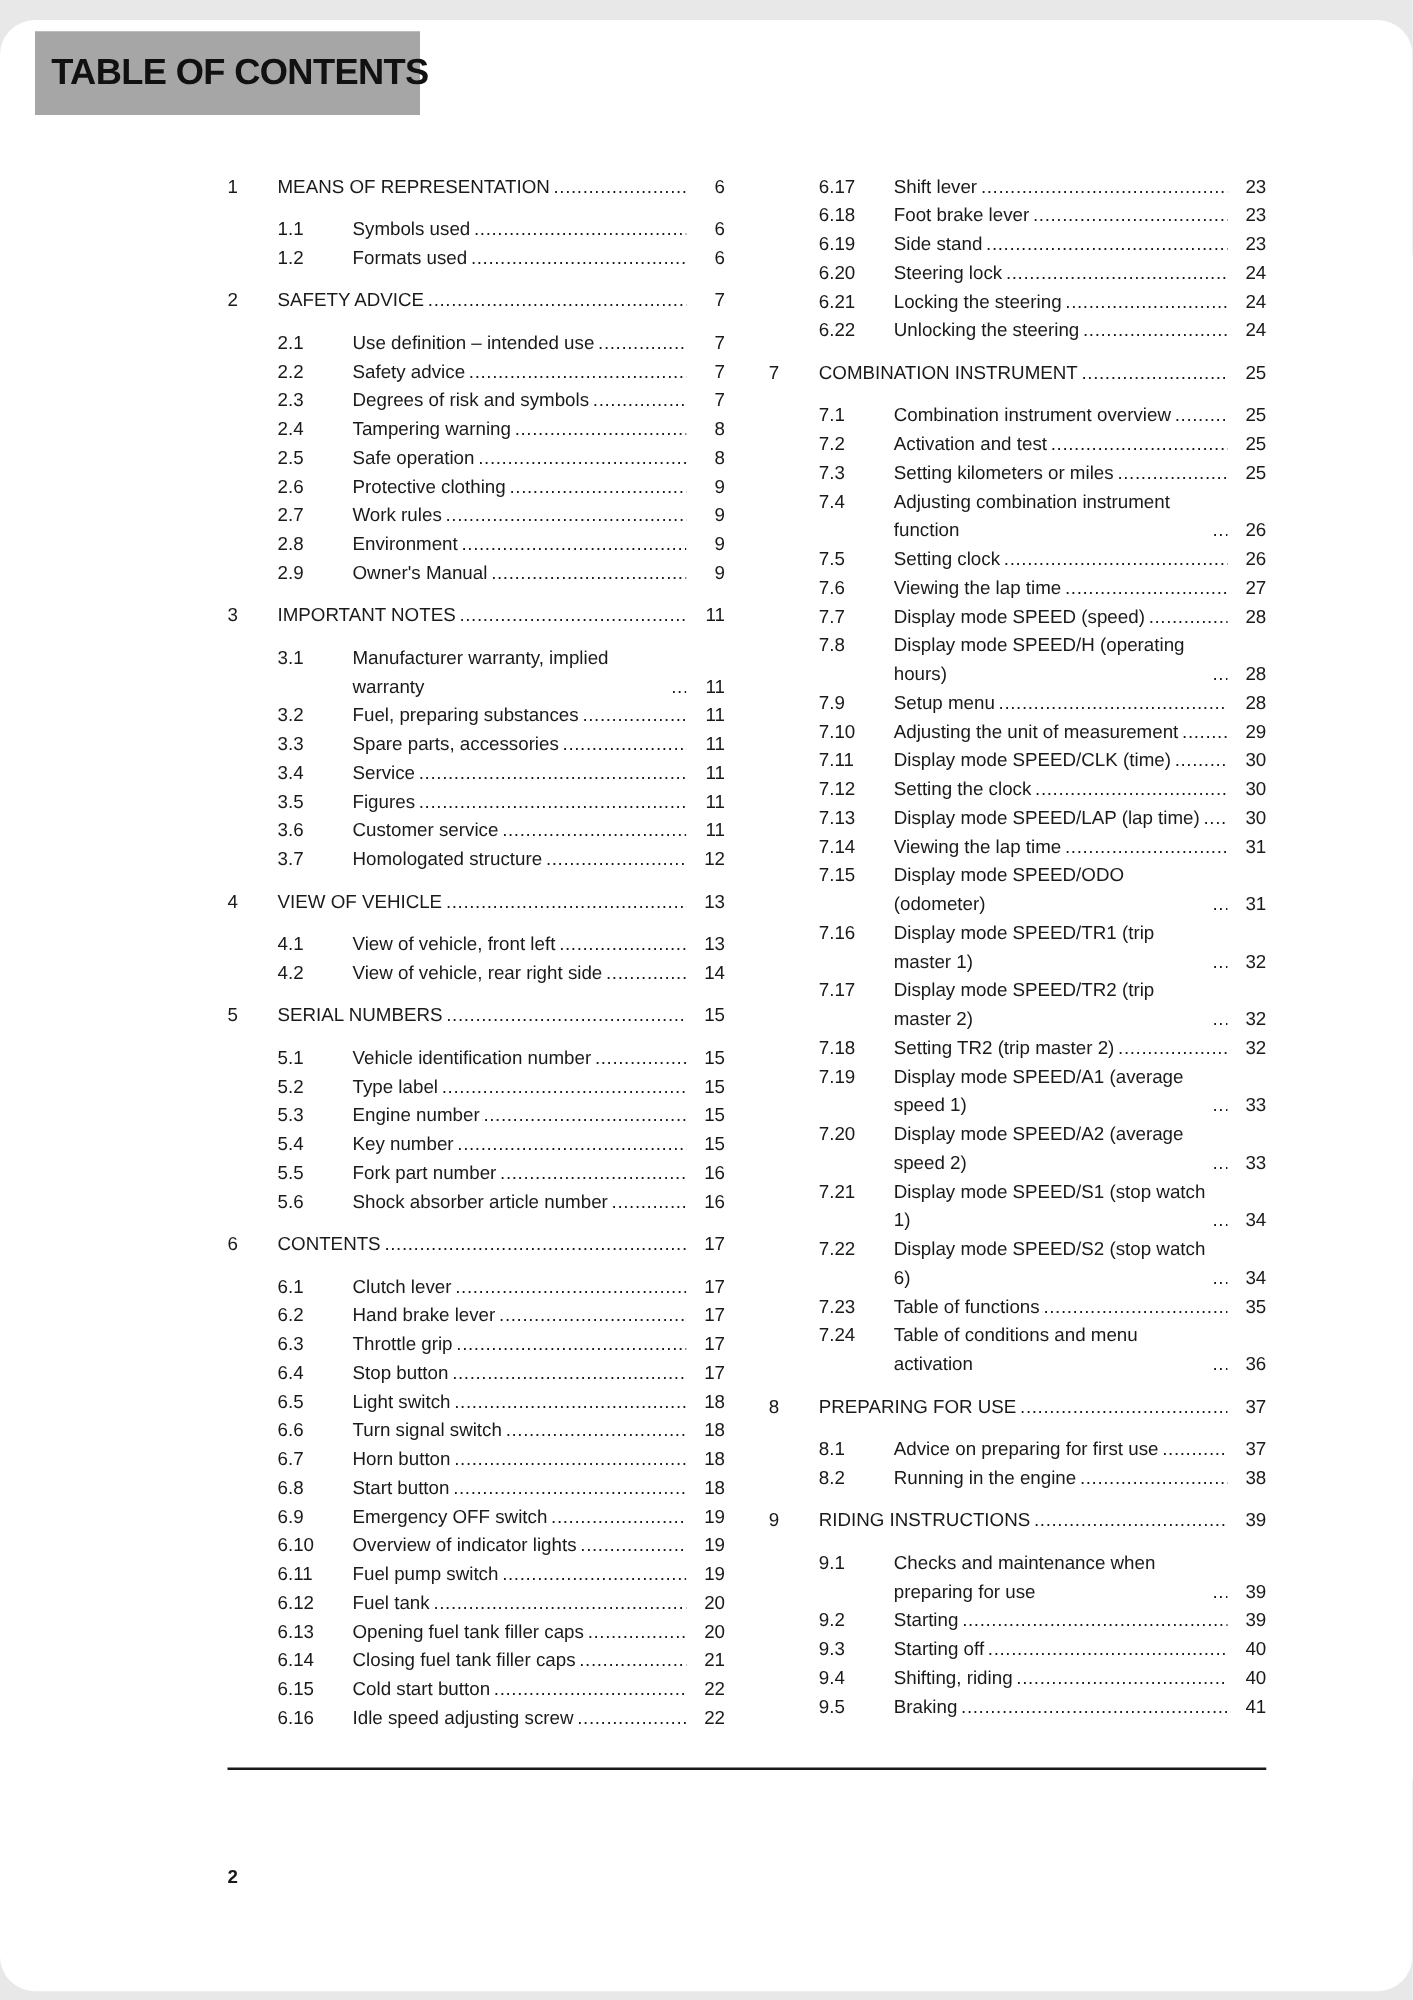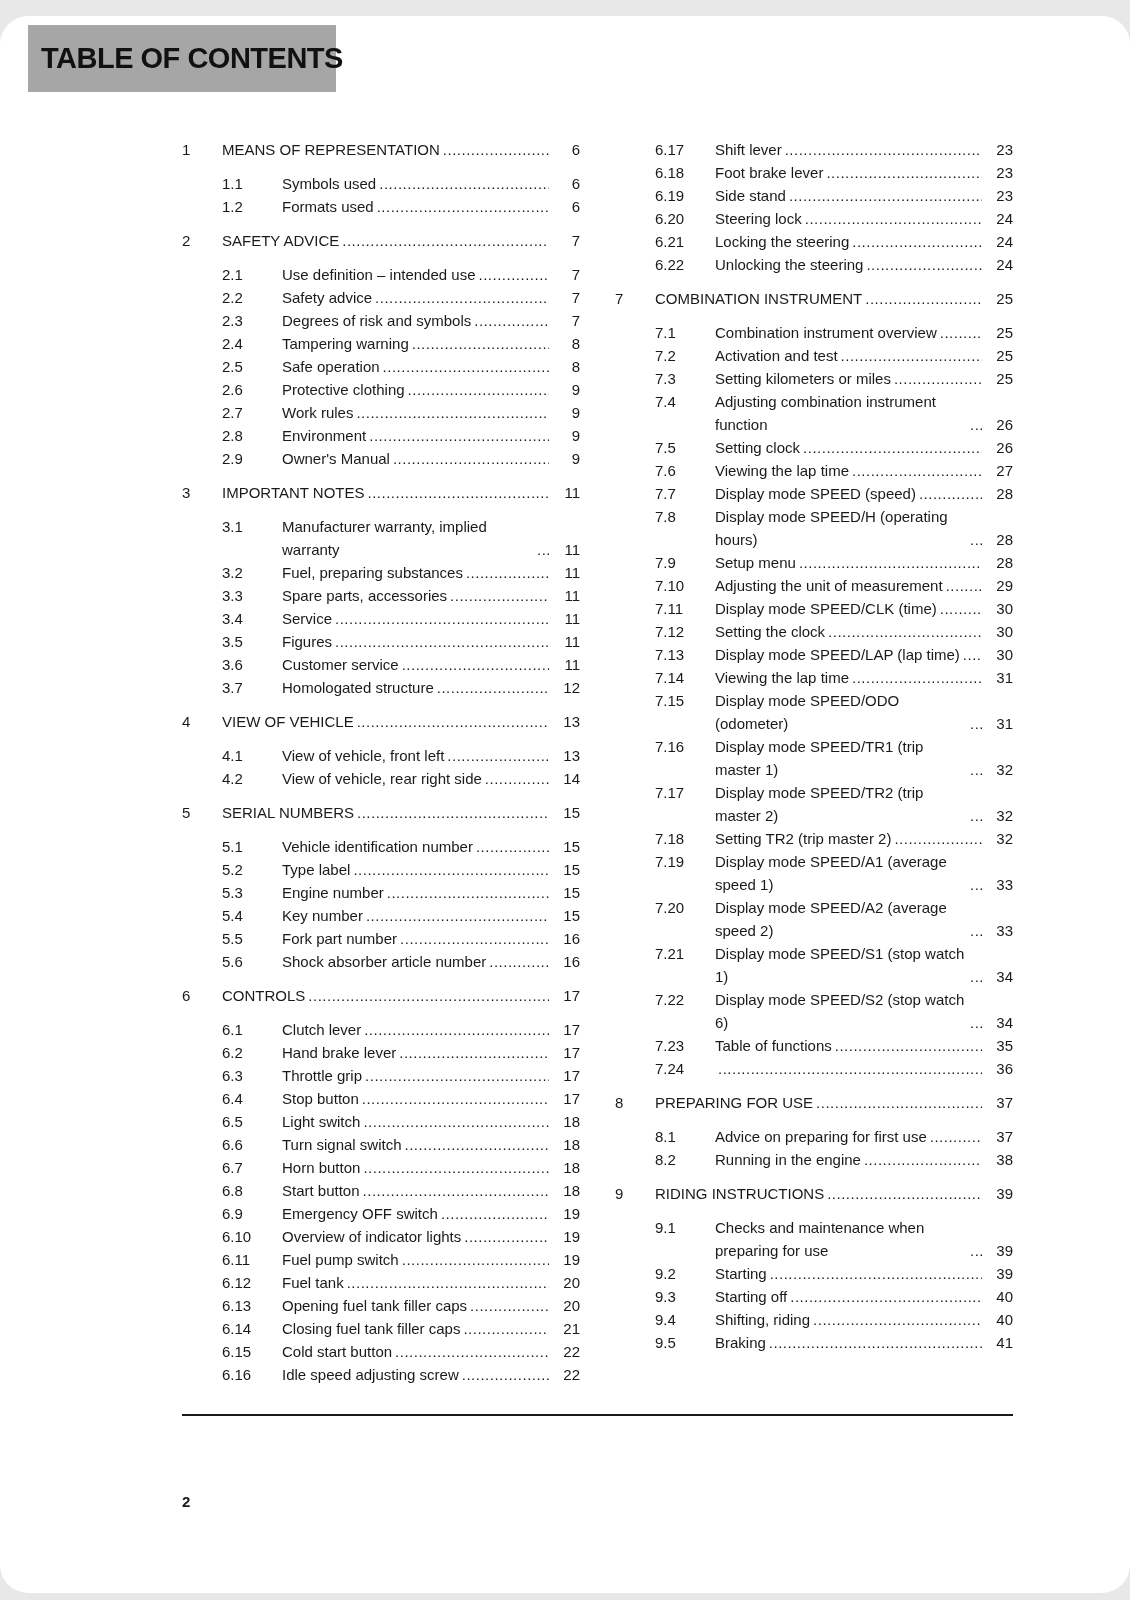--- a/index.html
+++ b/index.html
@@ -284,21 +284,21 @@
           <span class="pg">16</span>
         </div>
         <div class="entry section">
           <span class="num">5.6</span>
           <span class="title">Shock absorber article number</span>
           <span class="leader"></span>
           <span class="pg">16</span>
         </div>
         <div class="entry chapter">
           <span class="num">6</span>
-          <span class="title">CONTROLS</span>
+          <span class="title">CONTENTS</span>
           <span class="leader"></span>
           <span class="pg">17</span>
         </div>
         <div class="entry section">
           <span class="num">6.1</span>
           <span class="title">Clutch lever</span>
           <span class="leader"></span>
           <span class="pg">17</span>
         </div>
         <div class="entry section">
@@ -568,20 +568,21 @@
           <span class="pg">34</span>
         </div>
         <div class="entry section">
           <span class="num">7.23</span>
           <span class="title">Table of functions</span>
           <span class="leader"></span>
           <span class="pg">35</span>
         </div>
         <div class="entry section">
           <span class="num">7.24</span>
+          <span class="title">Table of conditions and menu activation</span>
           <span class="leader"></span>
           <span class="pg">36</span>
         </div>
         <div class="entry chapter">
           <span class="num">8</span>
           <span class="title">PREPARING FOR USE</span>
           <span class="leader"></span>
           <span class="pg">37</span>
         </div>
         <div class="entry section">

